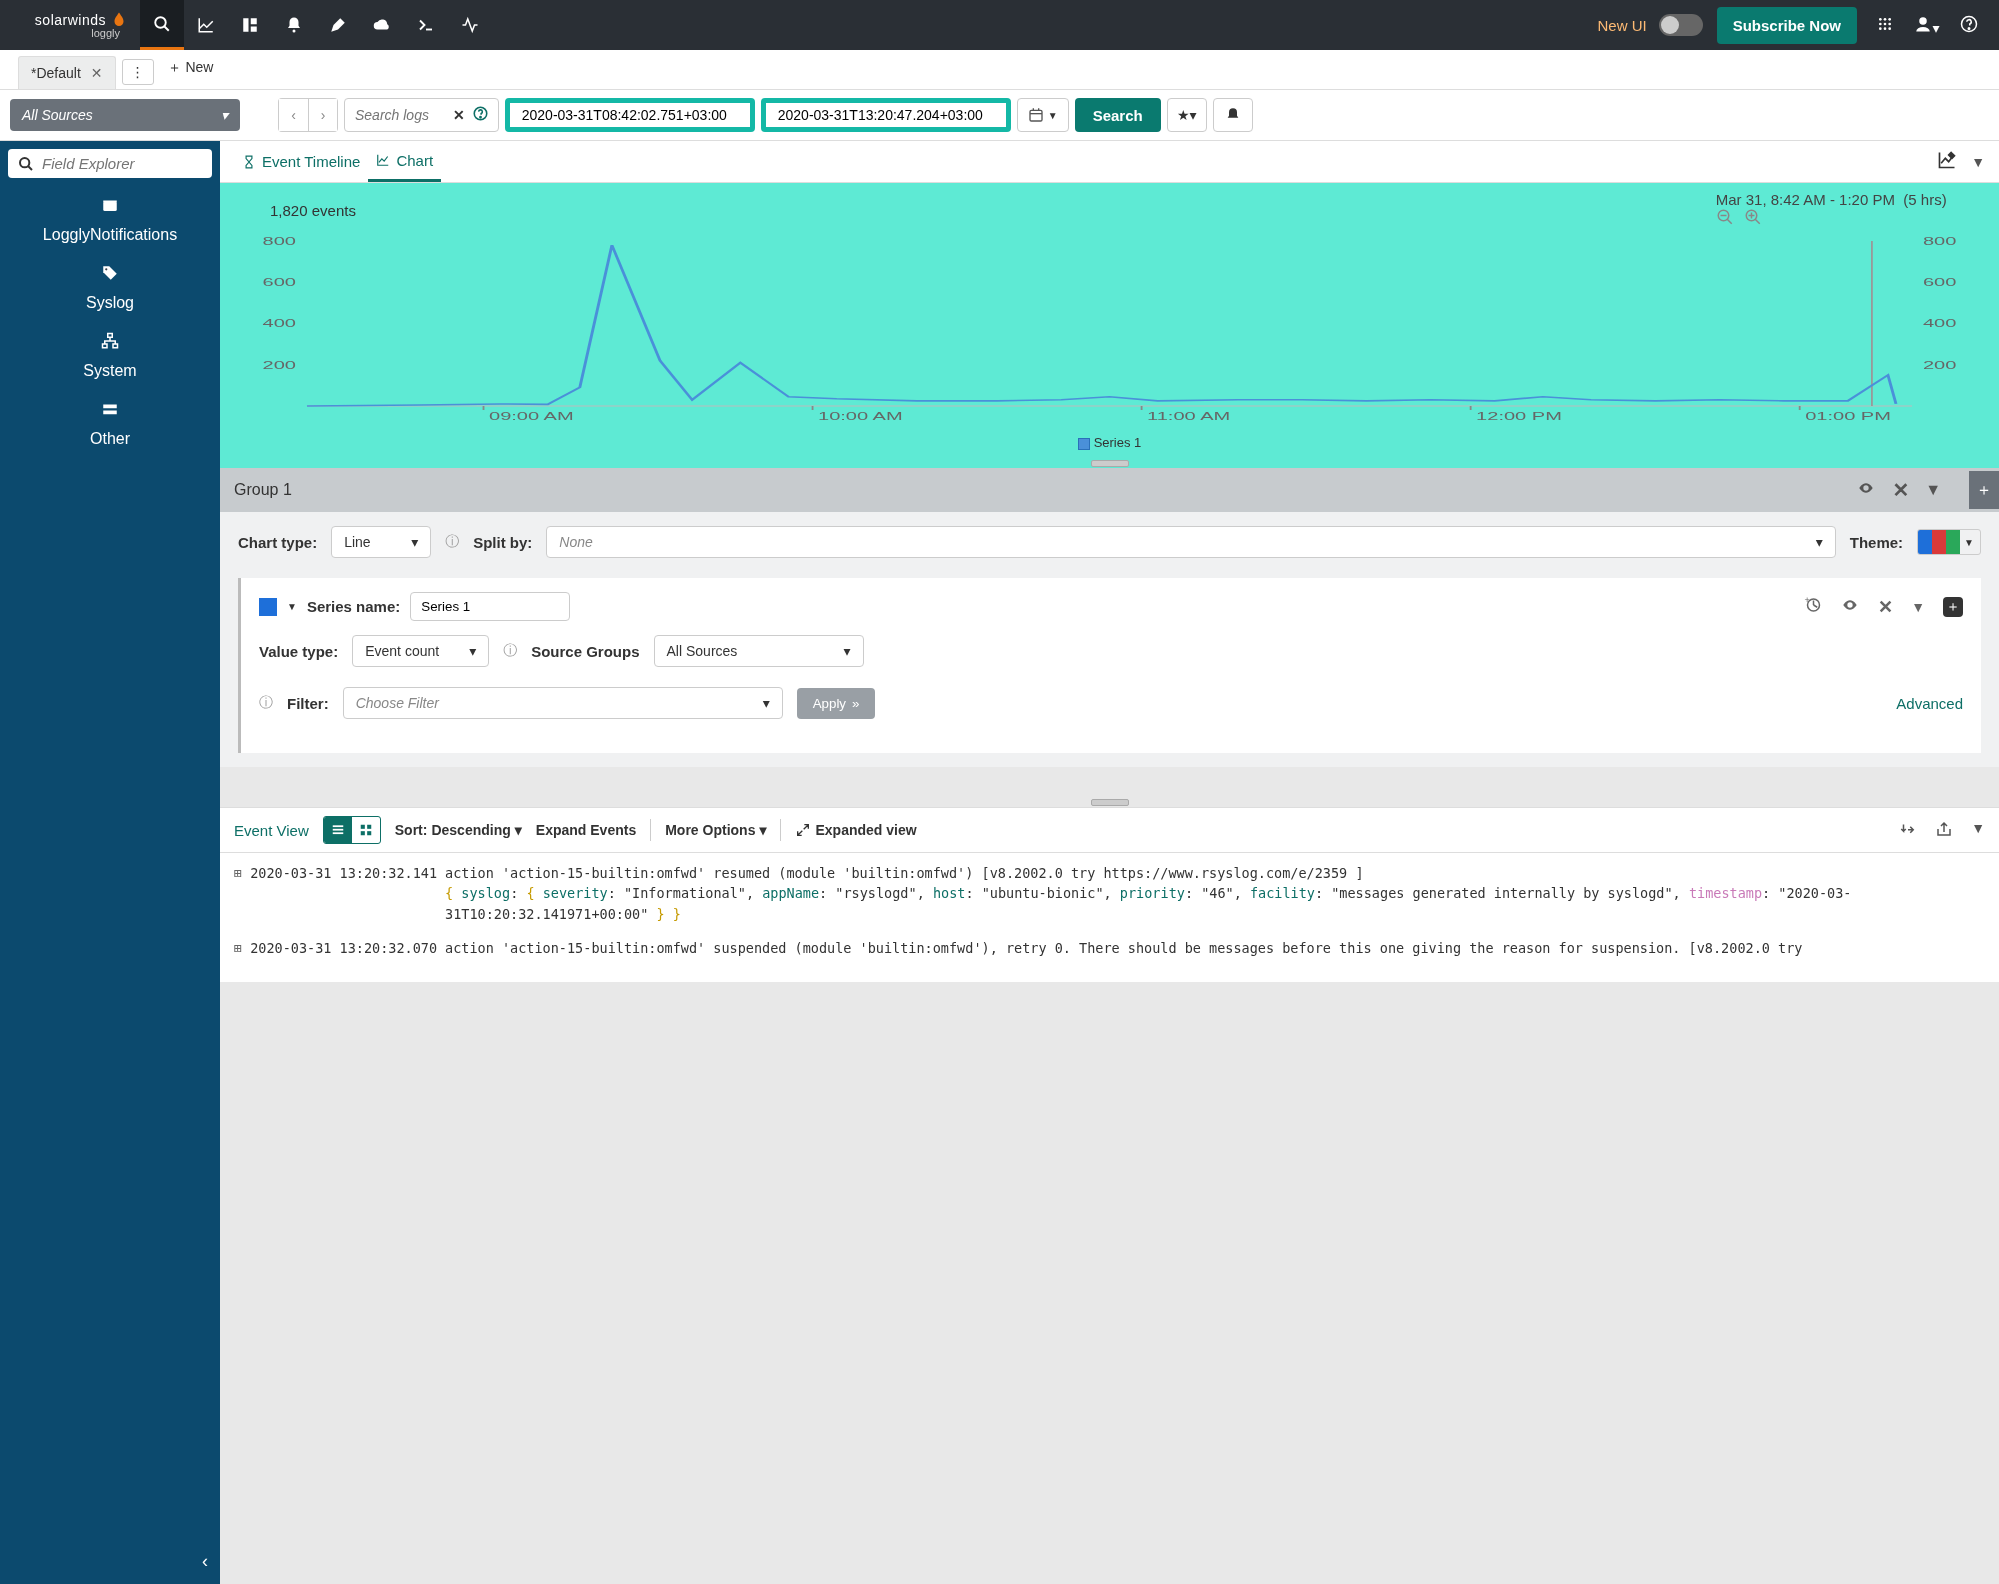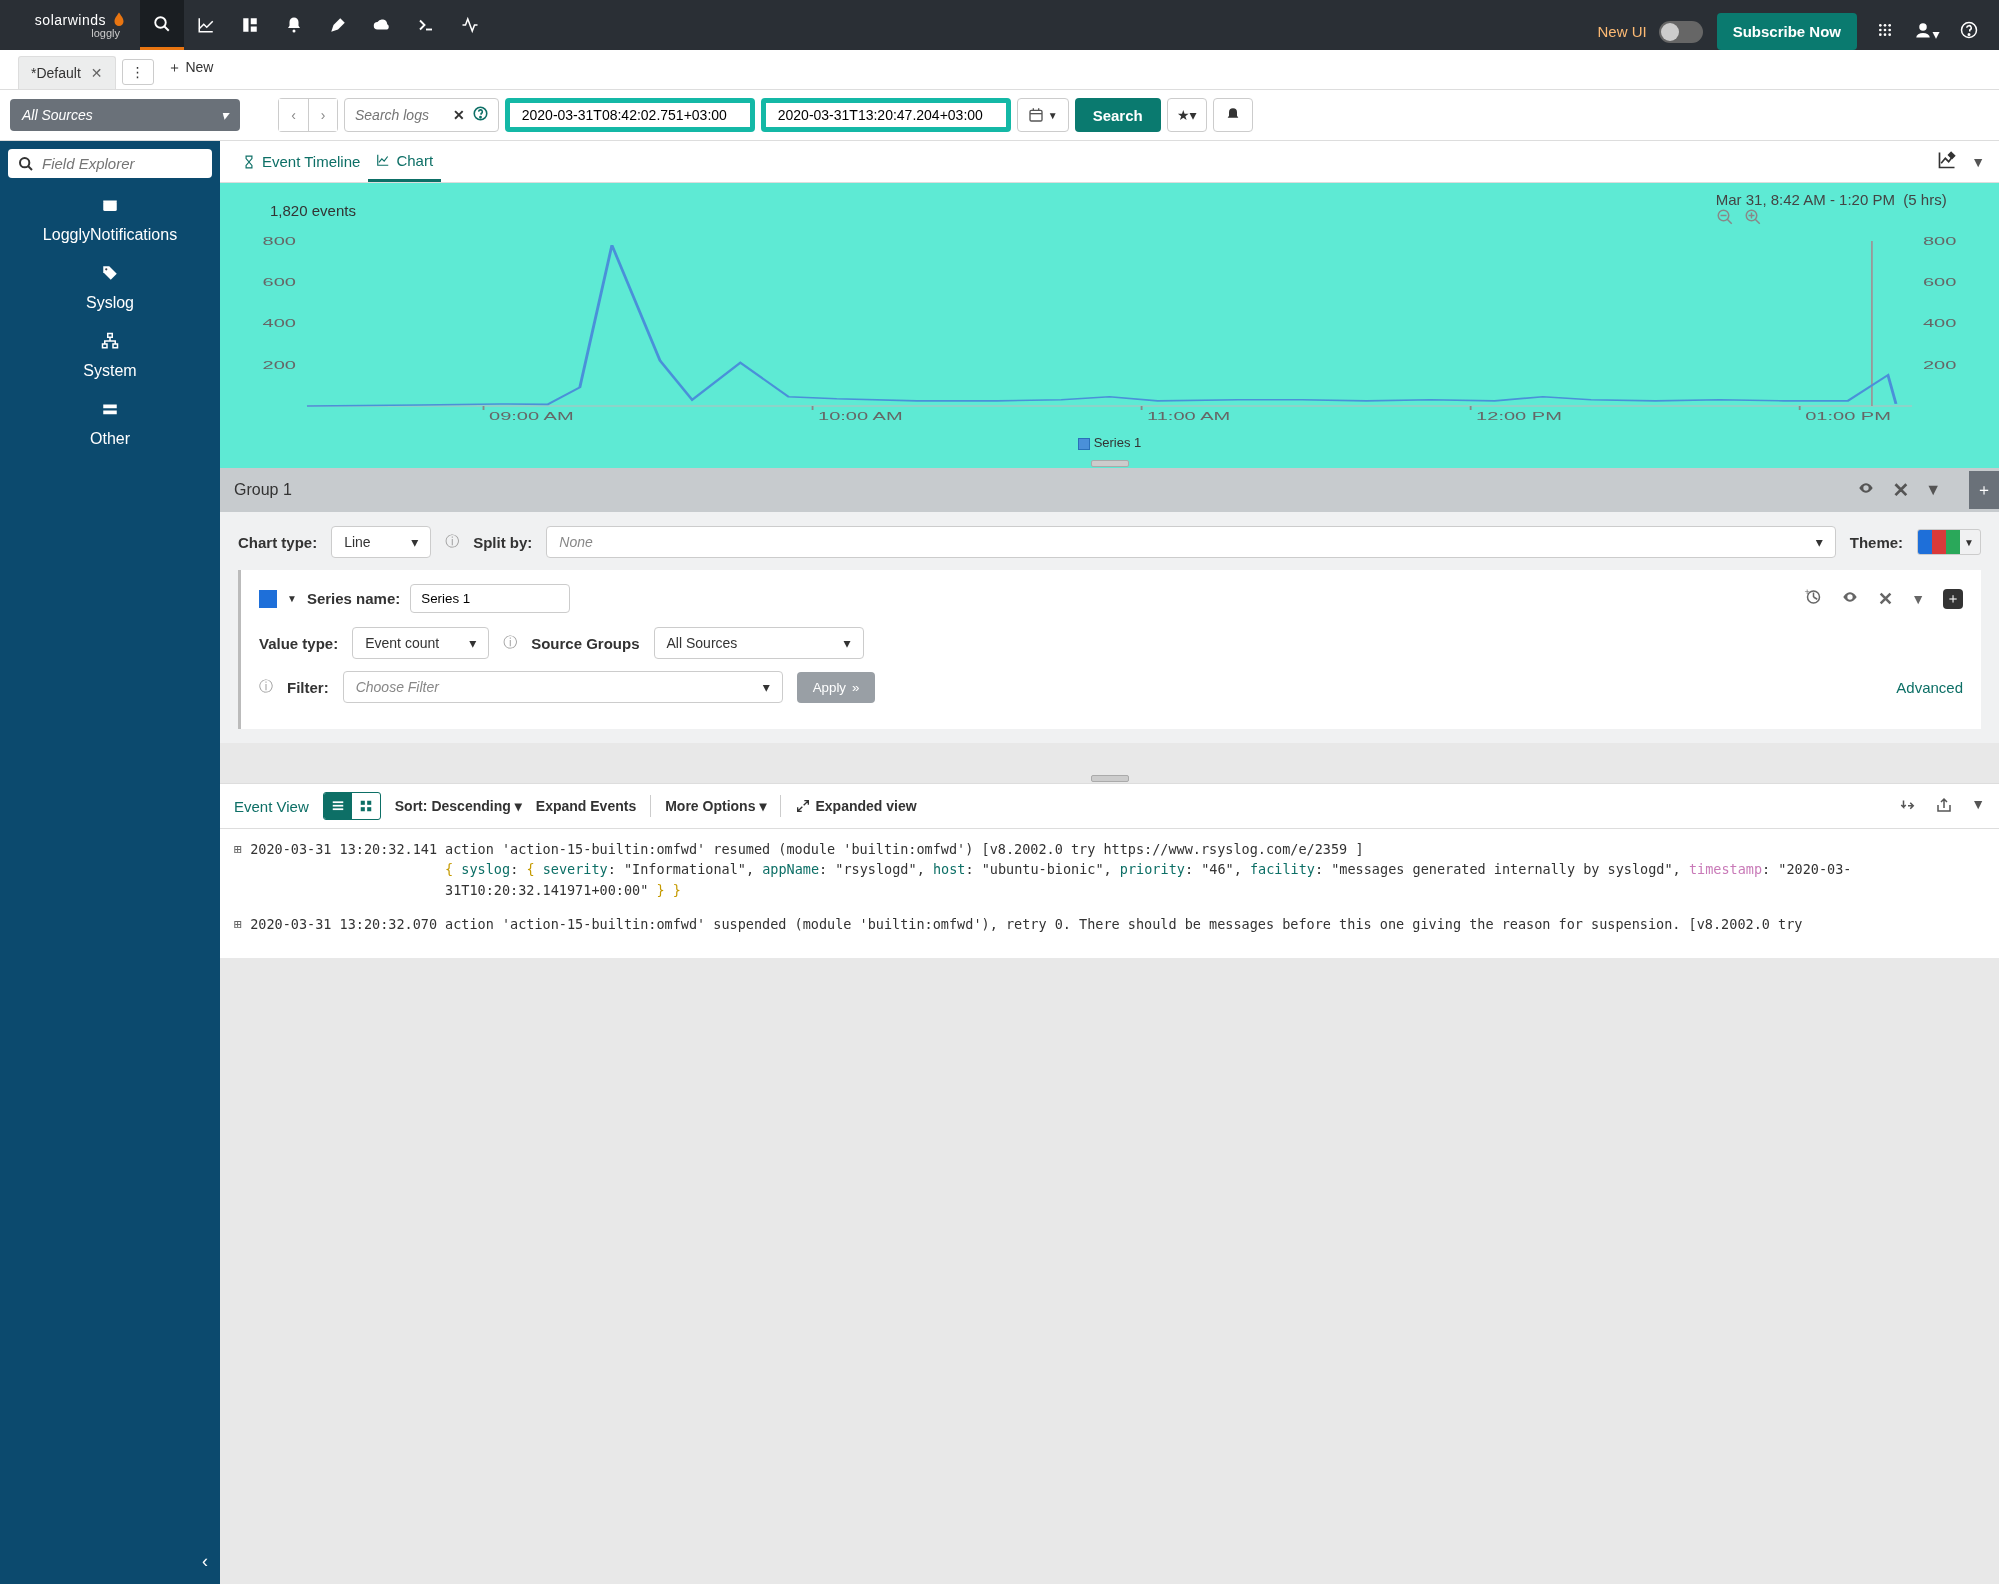--- a/index.html
+++ b/index.html
@@ -1,20 +1,20 @@
 <!DOCTYPE html>
 <html><head>
 <meta charset="utf-8">
 <style>
 * { box-sizing: border-box; margin: 0; padding: 0; }
 body { font-family: -apple-system, BlinkMacSystemFont, "Segoe UI", Helvetica, Arial, sans-serif; font-size: 14px; background: #f5f5f5; color: #333; overflow: hidden; }
 .app { display: flex; flex-direction: column; height: 100vh; width: 100vw; }
 
 
-.topnav { background: #2a2f35; height: 50px; display: flex; align-items: flex-end; color: #fff; }
+.topnav { background: #2a2f35; height: 50px; display: flex; align-items: center; color: #fff; }
 .logo { width: 140px; padding: 0 12px; display: flex; flex-direction: column; align-items: flex-end; justify-content: center; height: 100%; }
 .logo-main { font-size: 14px; letter-spacing: 0.5px; display: flex; align-items: center; gap: 4px; }
 .logo-sub { font-size: 11px; color: #ccc; margin-top: -2px; margin-right: 8px; }
 .nav-icons { display: flex; height: 100%; }
 .nav-icon { width: 44px; height: 50px; display: flex; align-items: center; justify-content: center; cursor: pointer; color: #fff; }
 .nav-icon.active { background: #1a1e22; border-bottom: 3px solid #e87511; }
 .nav-spacer { flex: 1; }
 .nav-right { display: flex; align-items: center; gap: 14px; padding-right: 16px; }
 .new-ui { display: flex; align-items: center; gap: 12px; color: #fdba74; font-size: 15px; margin-left: 31px; }
 .toggle { width: 44px; height: 22px; background: #666; border-radius: 11px; position: relative; cursor: pointer; }
@@ -67,21 +67,21 @@
 .legend { text-align: center; padding: 4px 0 8px 0; font-size: 13px; }
 .legend-sw { display: inline-block; width: 12px; height: 12px; background: #4a90d9; border: 1px solid #2a70b9; vertical-align: middle; margin-right: 4px; }
 .drag-handle { height: 10px; display: flex; justify-content: center; align-items: center; }
 .drag-handle::before { content: ''; width: 36px; height: 5px; background: #ccc; border-radius: 2px; border: 1px solid #aaa; }
 
 
 .group-hdr { background: #c7cbce; padding: 10px 14px; display: flex; align-items: center; font-size: 16px; color: #333; }
 .group-hdr-icons { margin-left: auto; display: flex; gap: 16px; color: #555; align-items: center; }
 .group-add { background: #6a7179; color: #fff; width: 30px; height: 38px; display: flex; align-items: center; justify-content: center; cursor: pointer; margin: -10px -14px -10px 12px; }
 .group-body { background: #f0f1f2; padding: 14px 18px; }
-.form-row { display: flex; align-items: center; gap: 14px; margin-bottom: 12px; flex-wrap: wrap; }
+.form-row { display: flex; align-items: center; gap: 14px; margin-bottom: 20px; flex-wrap: wrap; }
 .form-lbl { font-size: 15px; color: #333; font-weight: 600; }
 .select { border: 1px solid #ccc; background: #fff; border-radius: 4px; padding: 7px 12px; display: flex; align-items: center; gap: 30px; cursor: pointer; min-width: 100px; justify-content: space-between; }
 .select.wide { flex: 1; }
 .select .ph { color: #888; font-style: italic; }
 .info-ic { color: #999; cursor: help; }
 .theme-sw { display: flex; border: 1px solid #ccc; border-radius: 3px; overflow: hidden; cursor: pointer; align-items: center; padding-right: 6px; gap: 4px;}
 .theme-colors { display: flex; }
 .theme-colors span { width: 14px; height: 24px; display: block; }
 
 .series-panel { background: #fff; border-left: 3px solid #bbb; padding: 14px 18px; margin-top: 8px; }

